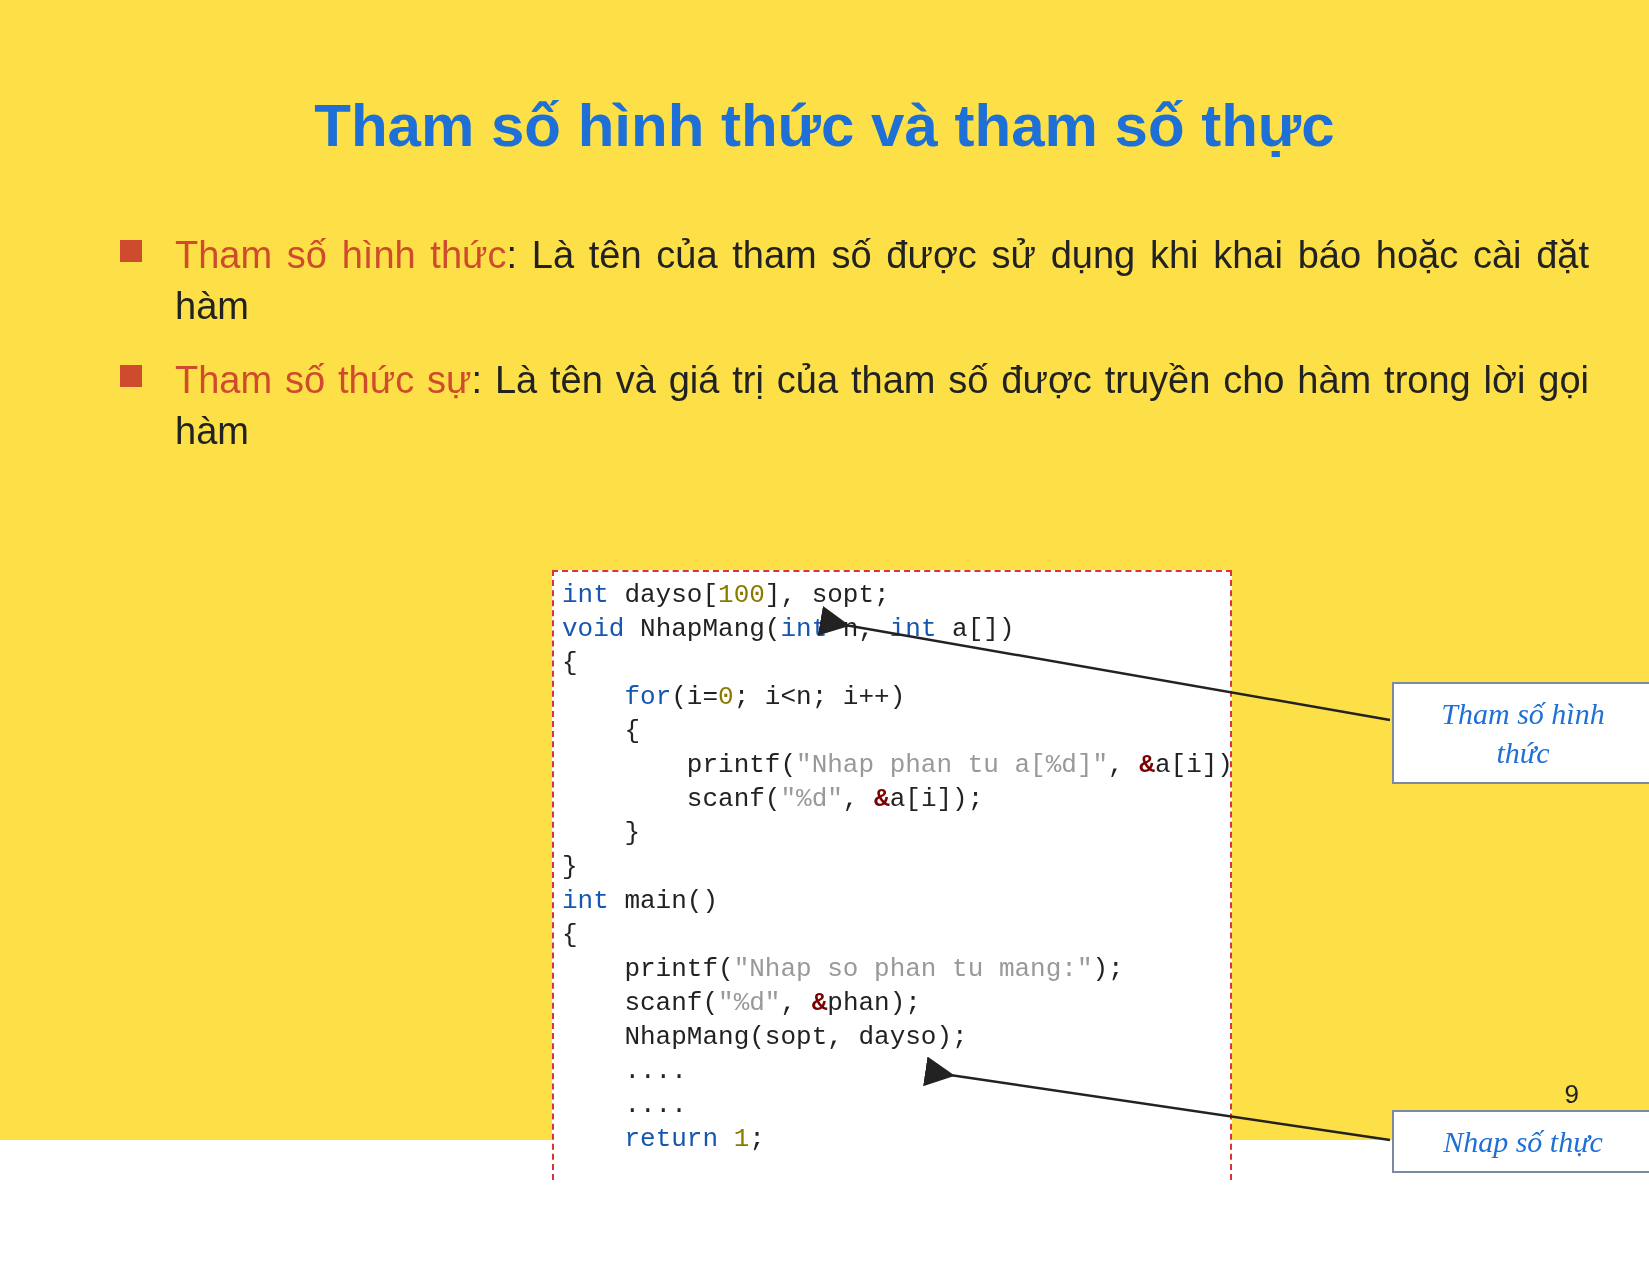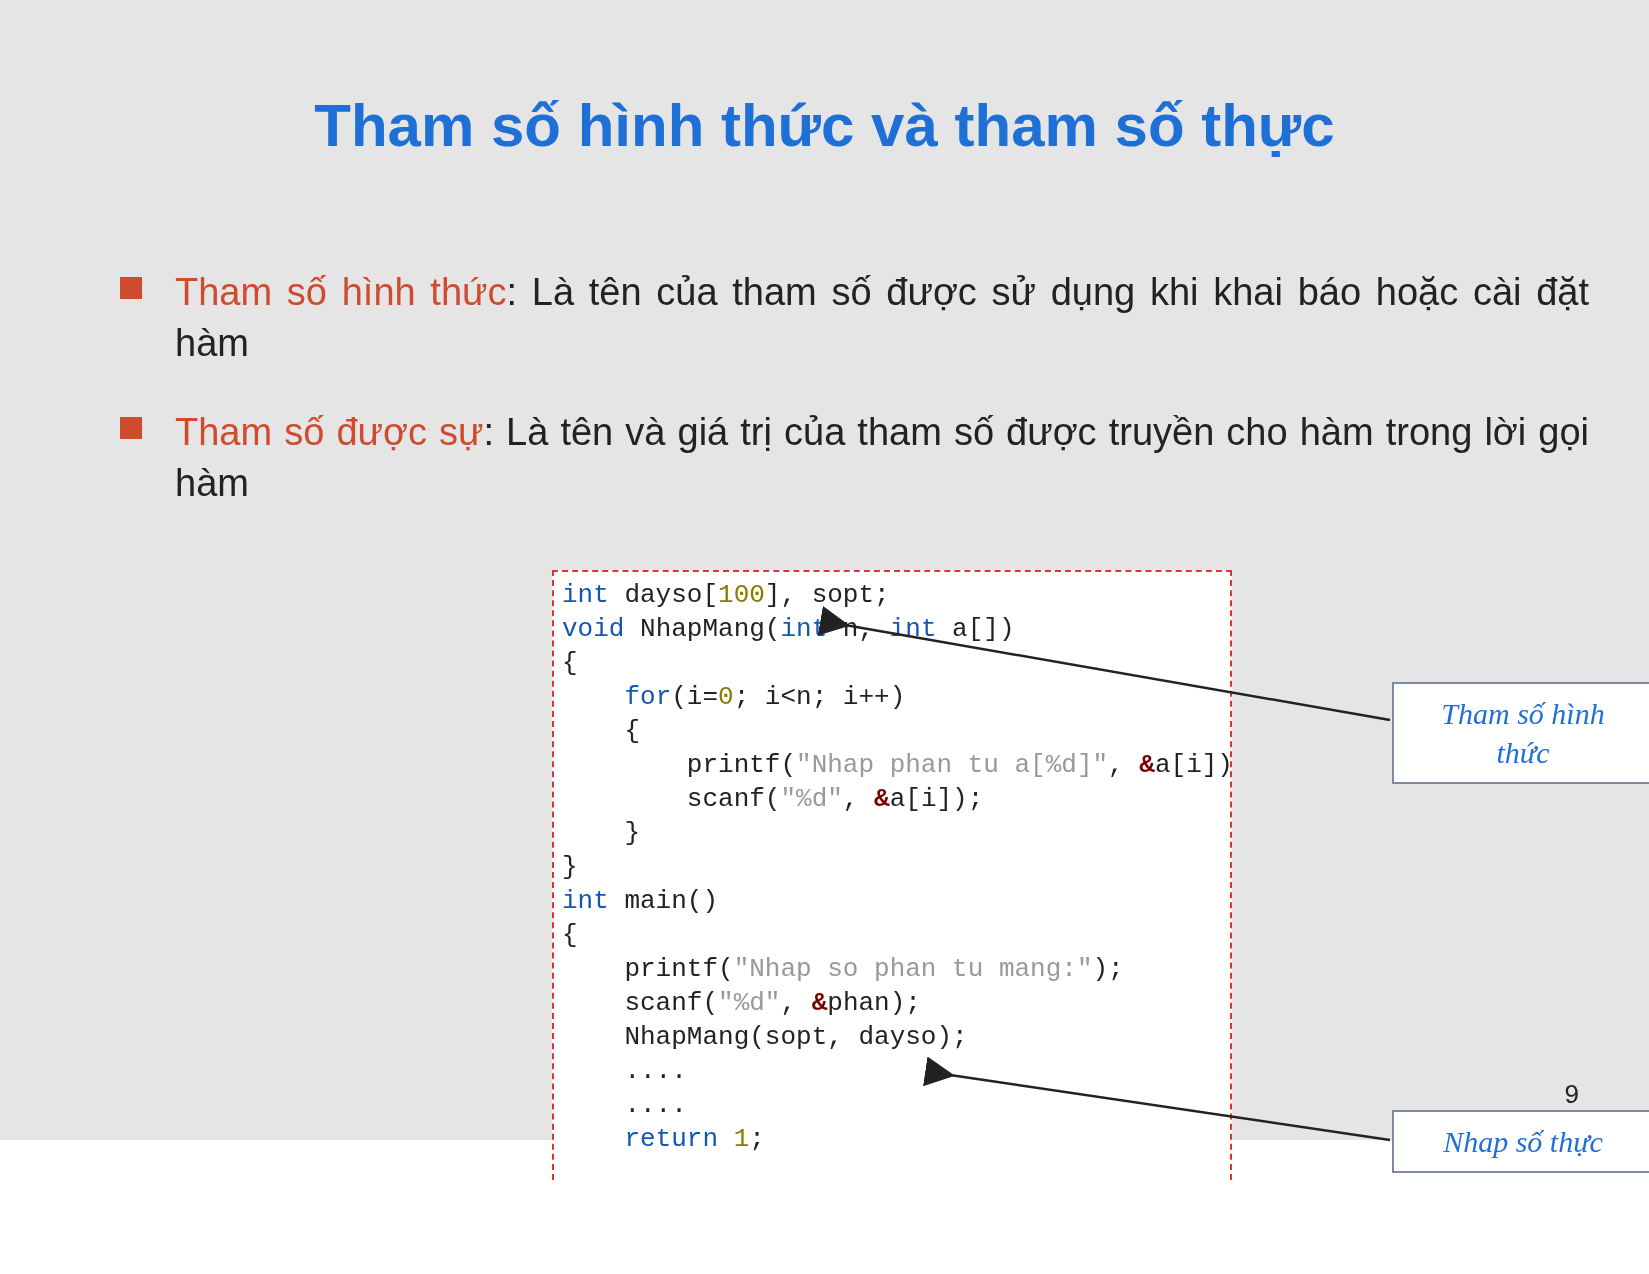--- a/index.html
+++ b/index.html
@@ -8,21 +8,21 @@
     width: 1649px;
     height: 1274px;
     background: #fff;
     font-family: Arial, "Helvetica Neue", sans-serif;
     overflow: hidden;
   }
   .slide {
     position: relative;
     width: 1649px;
     height: 1140px;
-    background: #e5e5e5;
+    background: #fde047;
     box-sizing: border-box;
   }
   .title {
     position: absolute;
     top: 90px;
     left: 0;
     width: 100%;
     text-align: center;
     color: #1e6fd6;
     font-weight: 700;
@@ -36,21 +36,20 @@
     right: 60px;
   }
   .bullet {
     position: relative;
     padding-left: 55px;
     font-size: 38px;
     color: #222;
     text-align: justify;
     margin-bottom: 22px;
     line-height: 1.35;
-    margin-top: 37px;
   }
   .bullet .marker {
     position: absolute;
     left: 0;
     top: 10px;
     width: 22px;
     height: 22px;
     background: #cf4b2e;
   }
   .bullet .highlight {
@@ -120,21 +119,21 @@
 
   <div class="title">Tham số hình thức và tham số thực</div>
 
   <div class="bullets">
     <div class="bullet">
       <span class="marker"></span>
       <span class="highlight">Tham số hình thức</span><span>: Là tên của tham số được sử dụng khi khai báo hoặc cài đặt hàm</span>
     </div>
     <div class="bullet">
       <span class="marker"></span>
-      <span class="highlight">Tham số được sự</span><span>: Là tên và giá trị của tham số được truyền cho hàm trong lời gọi hàm</span>
+      <span class="highlight">Tham số thức sự</span><span>: Là tên và giá trị của tham số được truyền cho hàm trong lời gọi hàm</span>
     </div>
   </div>
 
   <div class="code-area">
     <div class="code-line"><span class="kw">int</span><span> dayso[</span><span class="num">100</span><span>], sopt;</span></div>
     <div class="code-line"><span class="kw">void</span><span> NhapMang(</span><span class="kw">int</span><span> n, </span><span class="kw">int</span><span> a[])</span></div>
     <div class="code-line"><span>{</span></div>
     <div class="code-line">    <span class="kw">for</span><span>(i=</span><span class="num">0</span><span>; i&lt;n; i++)</span></div>
     <div class="code-line"><span>    {</span></div>
     <div class="code-line"><span>        printf(</span><span class="str">"Nhap phan tu a[%d]"</span><span>, </span><span class="op">&amp;</span><span>a[i]);</span></div>

